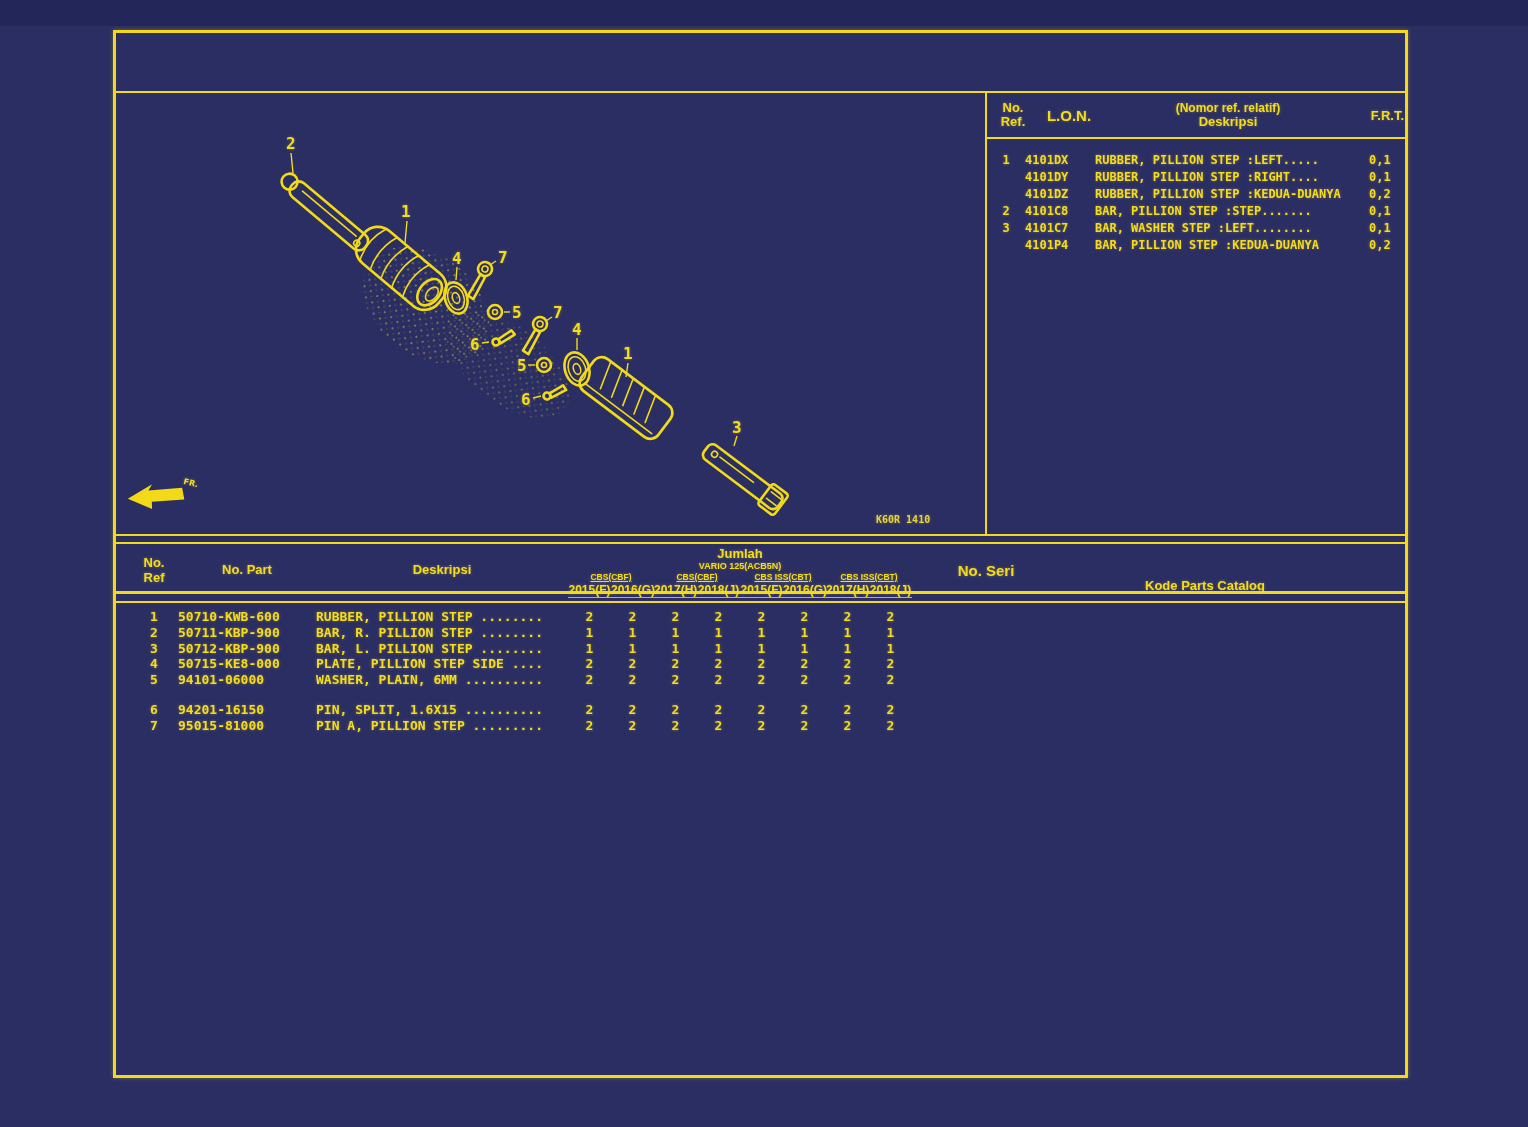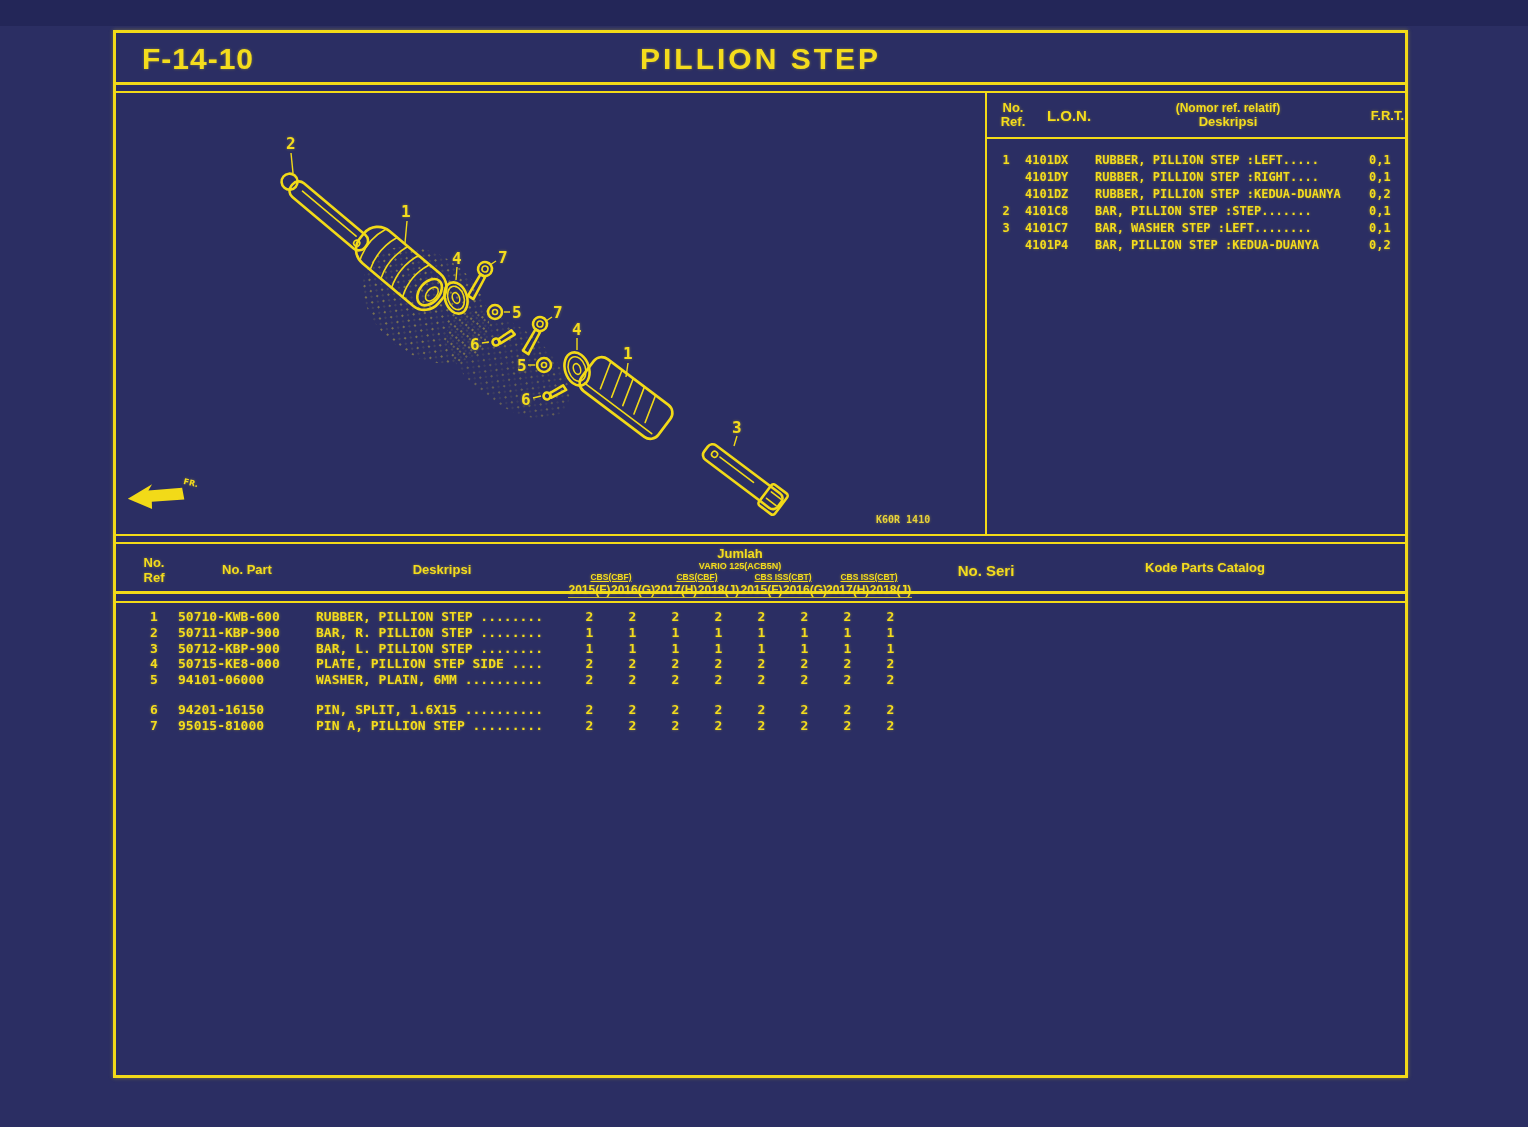--- a/index.html
+++ b/index.html
@@ -58,42 +58,38 @@
   .b-part { position:absolute; left:62px; top:18px; width:138px; text-align:center; font-size:13px; }
   .b-desc { position:absolute; left:200px; top:18px; width:252px; text-align:center; font-size:13px; }
   .b-jumlah { position:absolute; left:452px; top:2px; width:344px; text-align:center; }
   .j-title { font-size:13px; }
   .j-model { font-size:9px; margin-top:0px; }
   .j-groups { display:flex; margin-top:1px;text-decoration:underline; }
   .j-groups span { width:86px; font-size:8.5px; text-align:center; }
   .j-years { display:flex; margin-top:1px; }
   .j-years span { width:43px; font-size:12px; text-align:center; border-bottom:1px solid rgba(244,220,29,.8); }
   .b-seri { position:absolute; left:820px; top:18px; width:100px; text-align:center; font-size:15px; }
-  .b-kode { position:absolute; left:989px; top:16px; width:200px; text-align:center; font-size:13px; }
+  .b-kode { position:absolute; left:989px; top:34px; width:200px; text-align:center; font-size:13px; }
 
   .rows-area { position:absolute; left:0; top:576px; width:1289px;
                font-family:"DejaVu Sans Mono", monospace; font-weight:bold; font-size:13px; }
   .p-row { display:flex; height:15.8px; white-space:nowrap; padding-left:14px; }
   .p-row.gap { margin-top:14px; }
   .p-ref { width:48px; text-align:center; }
   .p-part { width:138px; }
   .p-desc { width:252px; }
   .p-qty { width:43px; text-align:center; }
 </style>
 </head>
 <body>
 
 <div class="top-strip"></div>
 
 <div class="frame yellow">
 
-  <div class="title-band">
-    <div class="fig-code">F-14-10</div>
-    <div class="page-title">PILLION STEP</div>
-  </div>
   <div class="title-line2"></div>
 
   <div class="upper">
 
     <div class="diagram-area">
       <svg width="867" height="443" viewBox="0 0 867 443">
         <defs>
           <pattern id="stip" width="8" height="8" patternUnits="userSpaceOnUse">
             <circle cx="2" cy="3" r="1" fill="#e8d23a"></circle>
             <circle cx="6" cy="7" r="0.7" fill="#e8d23a" opacity="0.6"></circle>

